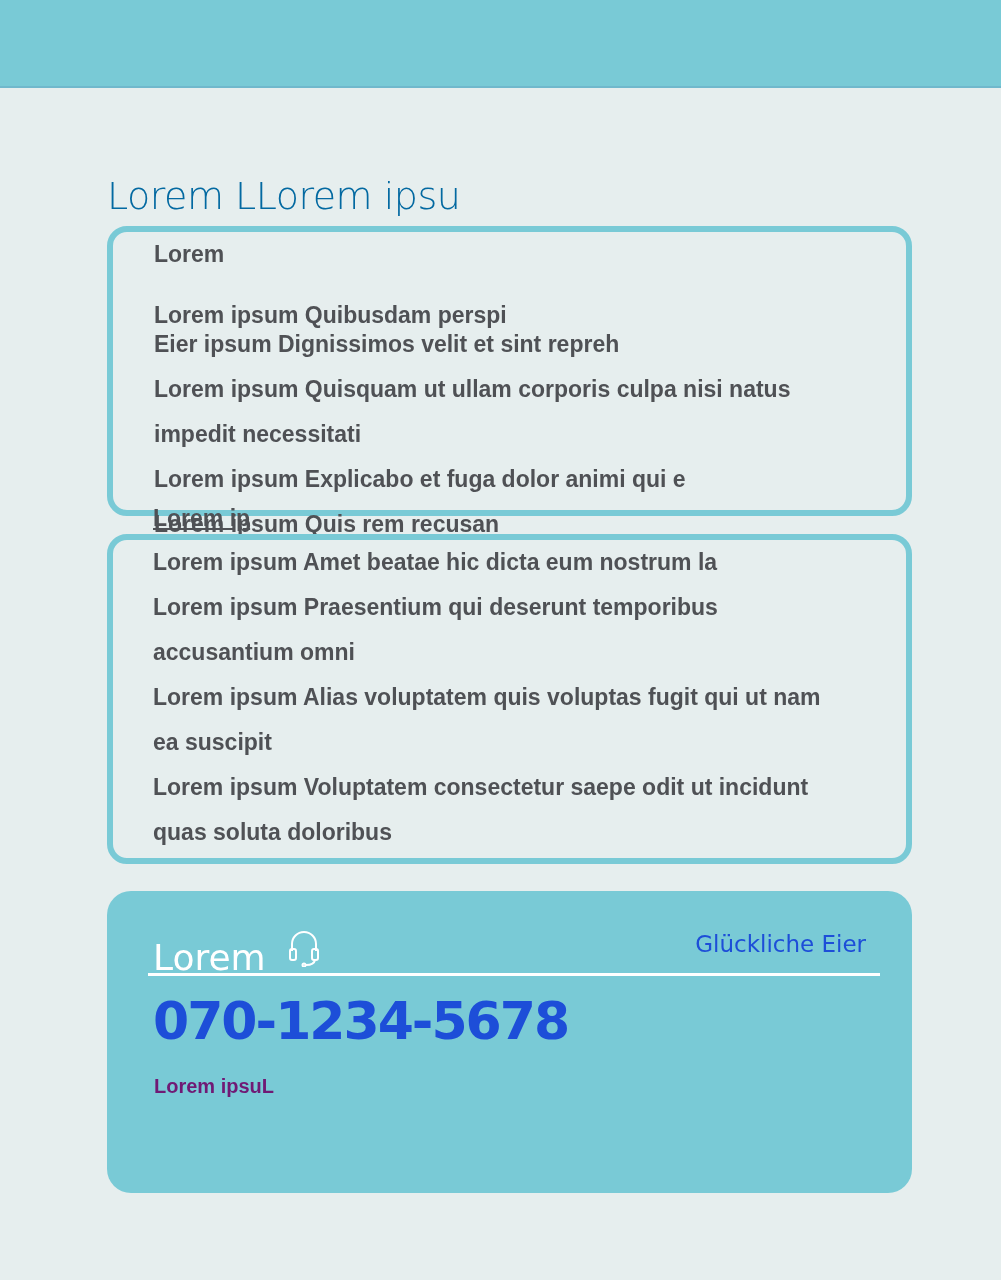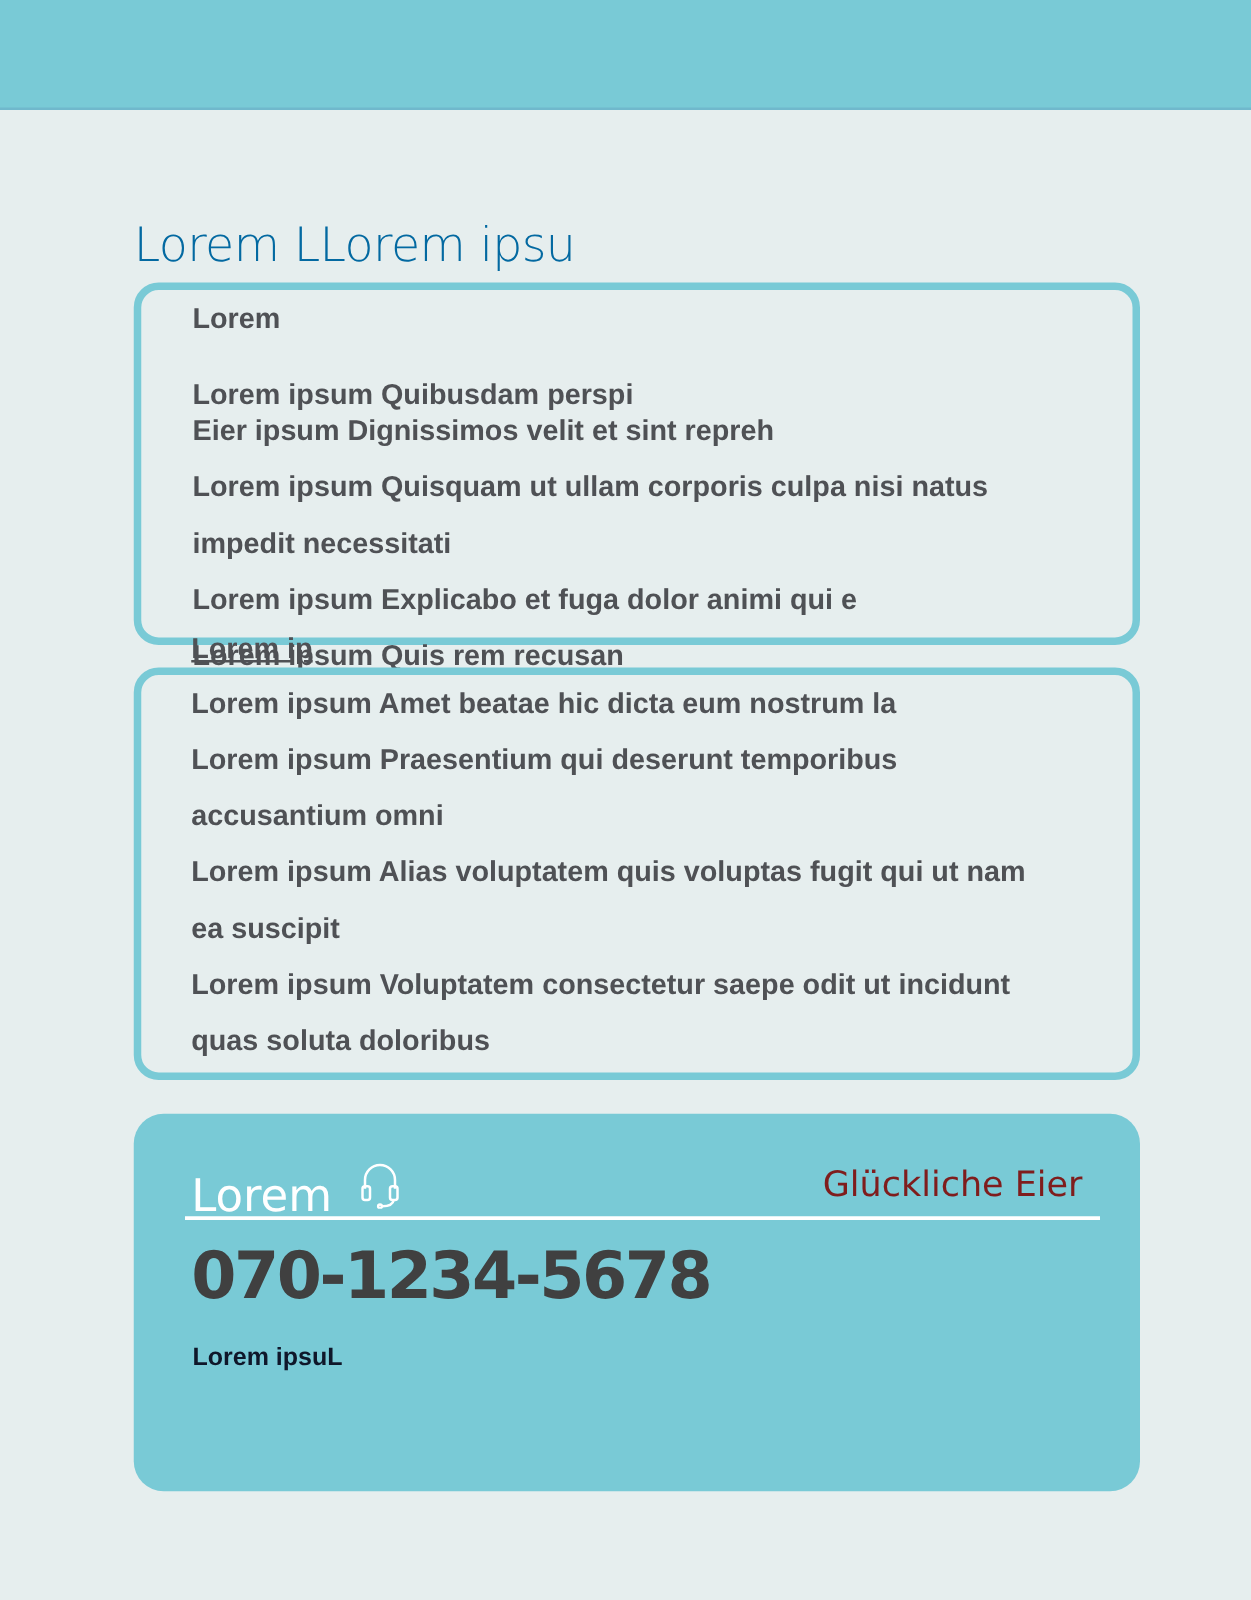--- a/index.html
+++ b/index.html
@@ -7,23 +7,23 @@
   .topbar { position:absolute; left:0; top:0; width:1001px; height:86px; background:#79cad6; border-bottom:2px solid #70b8cc; }
   .title { position:absolute; left:107px; top:174px; font-family:"DejaVu Sans", sans-serif; font-size:38px; font-weight:300; color:#0369a1; letter-spacing:-0.5px; white-space:nowrap; }
   .box { position:absolute; border:6px solid #79cad6; border-radius:20px; box-sizing:border-box; }
   .box1 { left:107px; top:226px; width:805px; height:290px; }
   .box2 { left:107px; top:534px; width:805px; height:330px; }
   .line { position:absolute; font-family:"Liberation Sans", sans-serif; font-weight:bold; font-size:23px; color:#4f5155; white-space:nowrap; }
   .contact { position:absolute; left:107px; top:891px; width:805px; height:302px; background:#79cad6; border-radius:24px; }
   .c-label { position:absolute; left:46px; top:46px; font-family:"DejaVu Sans", sans-serif; font-size:36px; color:#fff; }
   .c-icon { position:absolute; left:180px; top:38px; width:34px; height:38px; }
   .c-rule { position:absolute; left:41px; top:82px; width:732px; height:3px; background:#fff; }
-  .c-right { position:absolute; right:46px; top:40px; font-family:"DejaVu Sans", sans-serif; font-size:28px; color:#7f1d1d; }
-  .c-phone { position:absolute; left:46px; top:100px; font-family:"DejaVu Sans", sans-serif; font-weight:bold; font-size:52px; color:#404040; letter-spacing:-2px; }
-  .c-line { position:absolute; left:47px; font-family:"Liberation Sans", sans-serif; font-weight:bold; font-size:20px; color:#0f172a; white-space:nowrap;text-align:right; }
+  .c-right { position:absolute; right:46px; top:40px; font-family:"DejaVu Sans", sans-serif; font-size:23px; color:#1d4ed8; }
+  .c-phone { position:absolute; left:46px; top:100px; font-family:"DejaVu Sans", sans-serif; font-weight:bold; font-size:52px; color:#1d4ed8; letter-spacing:-2px; }
+  .c-line { position:absolute; left:47px; font-family:"Liberation Sans", sans-serif; font-weight:bold; font-size:20px; color:#701a75; white-space:nowrap;text-align:right; }
 </style>
 </head>
 <body>
 
 <div class="topbar"></div>
 
 <div class="title">Lorem LLorem ipsu</div>
 
 <div class="box box1"></div>
 <div class="line" style="left:154px;top:241px;">Lorem</div>

